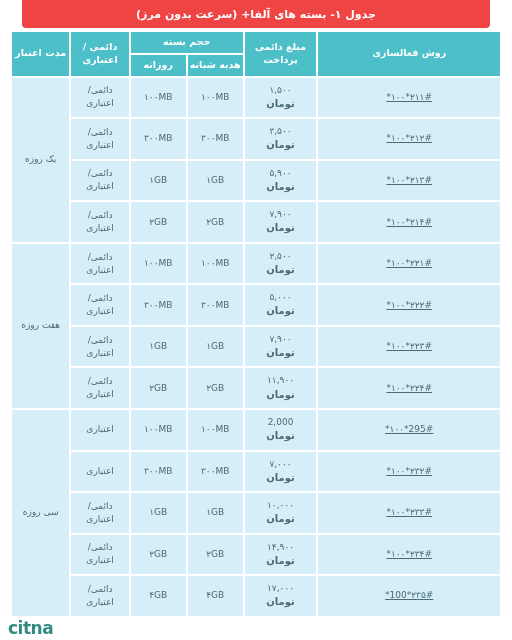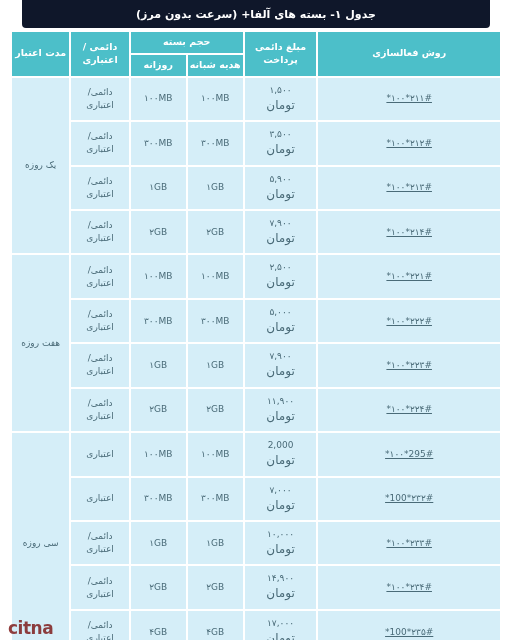--- a/index.html
+++ b/index.html
@@ -23,21 +23,21 @@
     box-sizing: border-box;
   }
 
   
   .title-banner {
     position: absolute;
     top: 0;
     left: 22px;
     right: 22px;
     height: 28px;
-    background: #0f172a;
+    background: #ef4444;
     border-radius: 0 0 4px 4px;
     display: flex;
     align-items: center;
     justify-content: center;
     color: #ffffff;
     font-size: 11px;
     font-weight: bold;
     letter-spacing: 0;
     white-space: nowrap;
   }
@@ -92,37 +92,37 @@
     color: #3b5d6b;
   }
   td.code-cell .code {
     text-decoration: underline;
     direction: ltr;
     unicode-bidi: bidi-override;
     display: inline-block;
   }
 
   td.price-cell .amount { display: block; }
-  td.price-cell .unit { display: block; font-size: 12px; }
+  td.price-cell .unit { display: block; font-size: 10px; font-weight: bold; }
 
   .col-code     { width: 38%; }
   .col-price    { width: 15%; }
   .col-gift     { width: 11.5%; }
   .col-daily    { width: 11.5%; }
   .col-type     { width: 12%; }
   .col-validity { width: 12%; }
 
   
   .watermark {
     position: absolute;
     bottom: 2px;
     left: 8px;
     font-size: 17px;
     font-weight: bold;
-    color: #7f1d1d;
+    color: #0f766e;
     font-family: "DejaVu Sans", "Liberation Sans", sans-serif;
     letter-spacing: -0.5px;
     direction: ltr;
     opacity: 0.85;
   }
 </style>
 </head>
 <body>
 
 <div id="page">
@@ -242,21 +242,21 @@
             <td class="price-cell">
               <span class="amount">2,000</span>
               <span class="unit">تومان</span>
             </td>
             <td>۱۰۰MB</td>
             <td>۱۰۰MB</td>
             <td>اعتباری</td>
             <td class="validity-cell" rowspan="5">سی روزه</td>
           </tr>
           <tr>
-            <td class="code-cell"><span class="code">*100*۲۳۲#</span></td>
+            <td class="code-cell"><span class="code">*۱۰۰*۲۳۲#</span></td>
             <td class="price-cell">
               <span class="amount">۷,۰۰۰</span>
               <span class="unit">تومان</span>
             </td>
             <td>۳۰۰MB</td>
             <td>۳۰۰MB</td>
             <td>اعتباری</td>
           </tr>
           <tr>
             <td class="code-cell"><span class="code">*۱۰۰*۲۳۳#</span></td>

